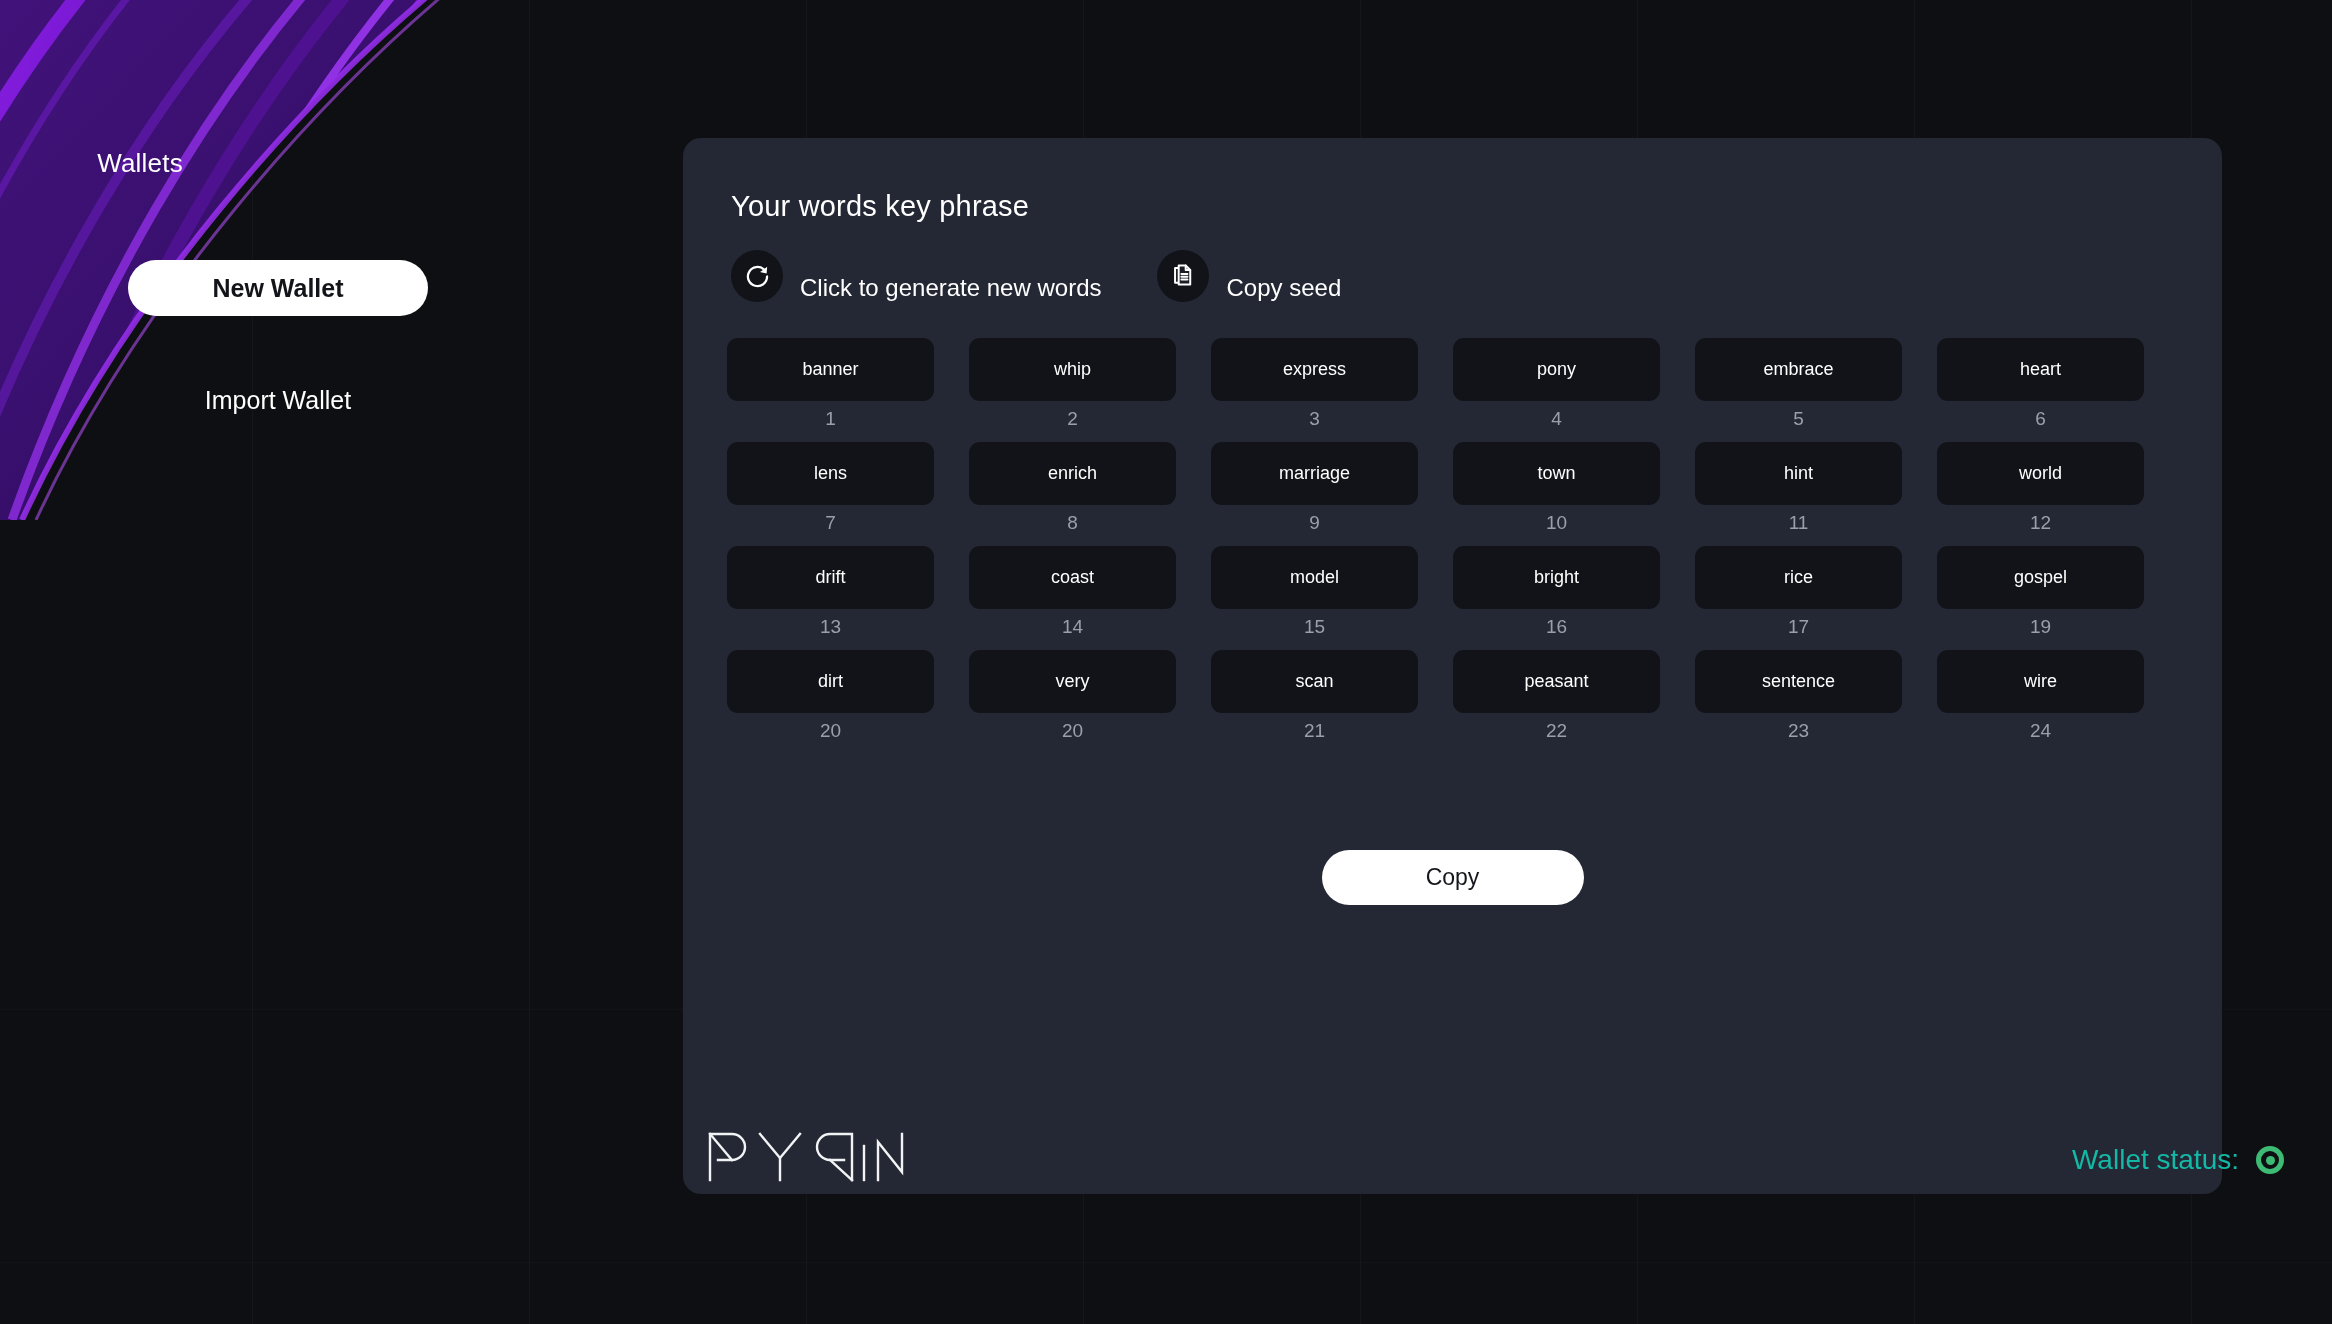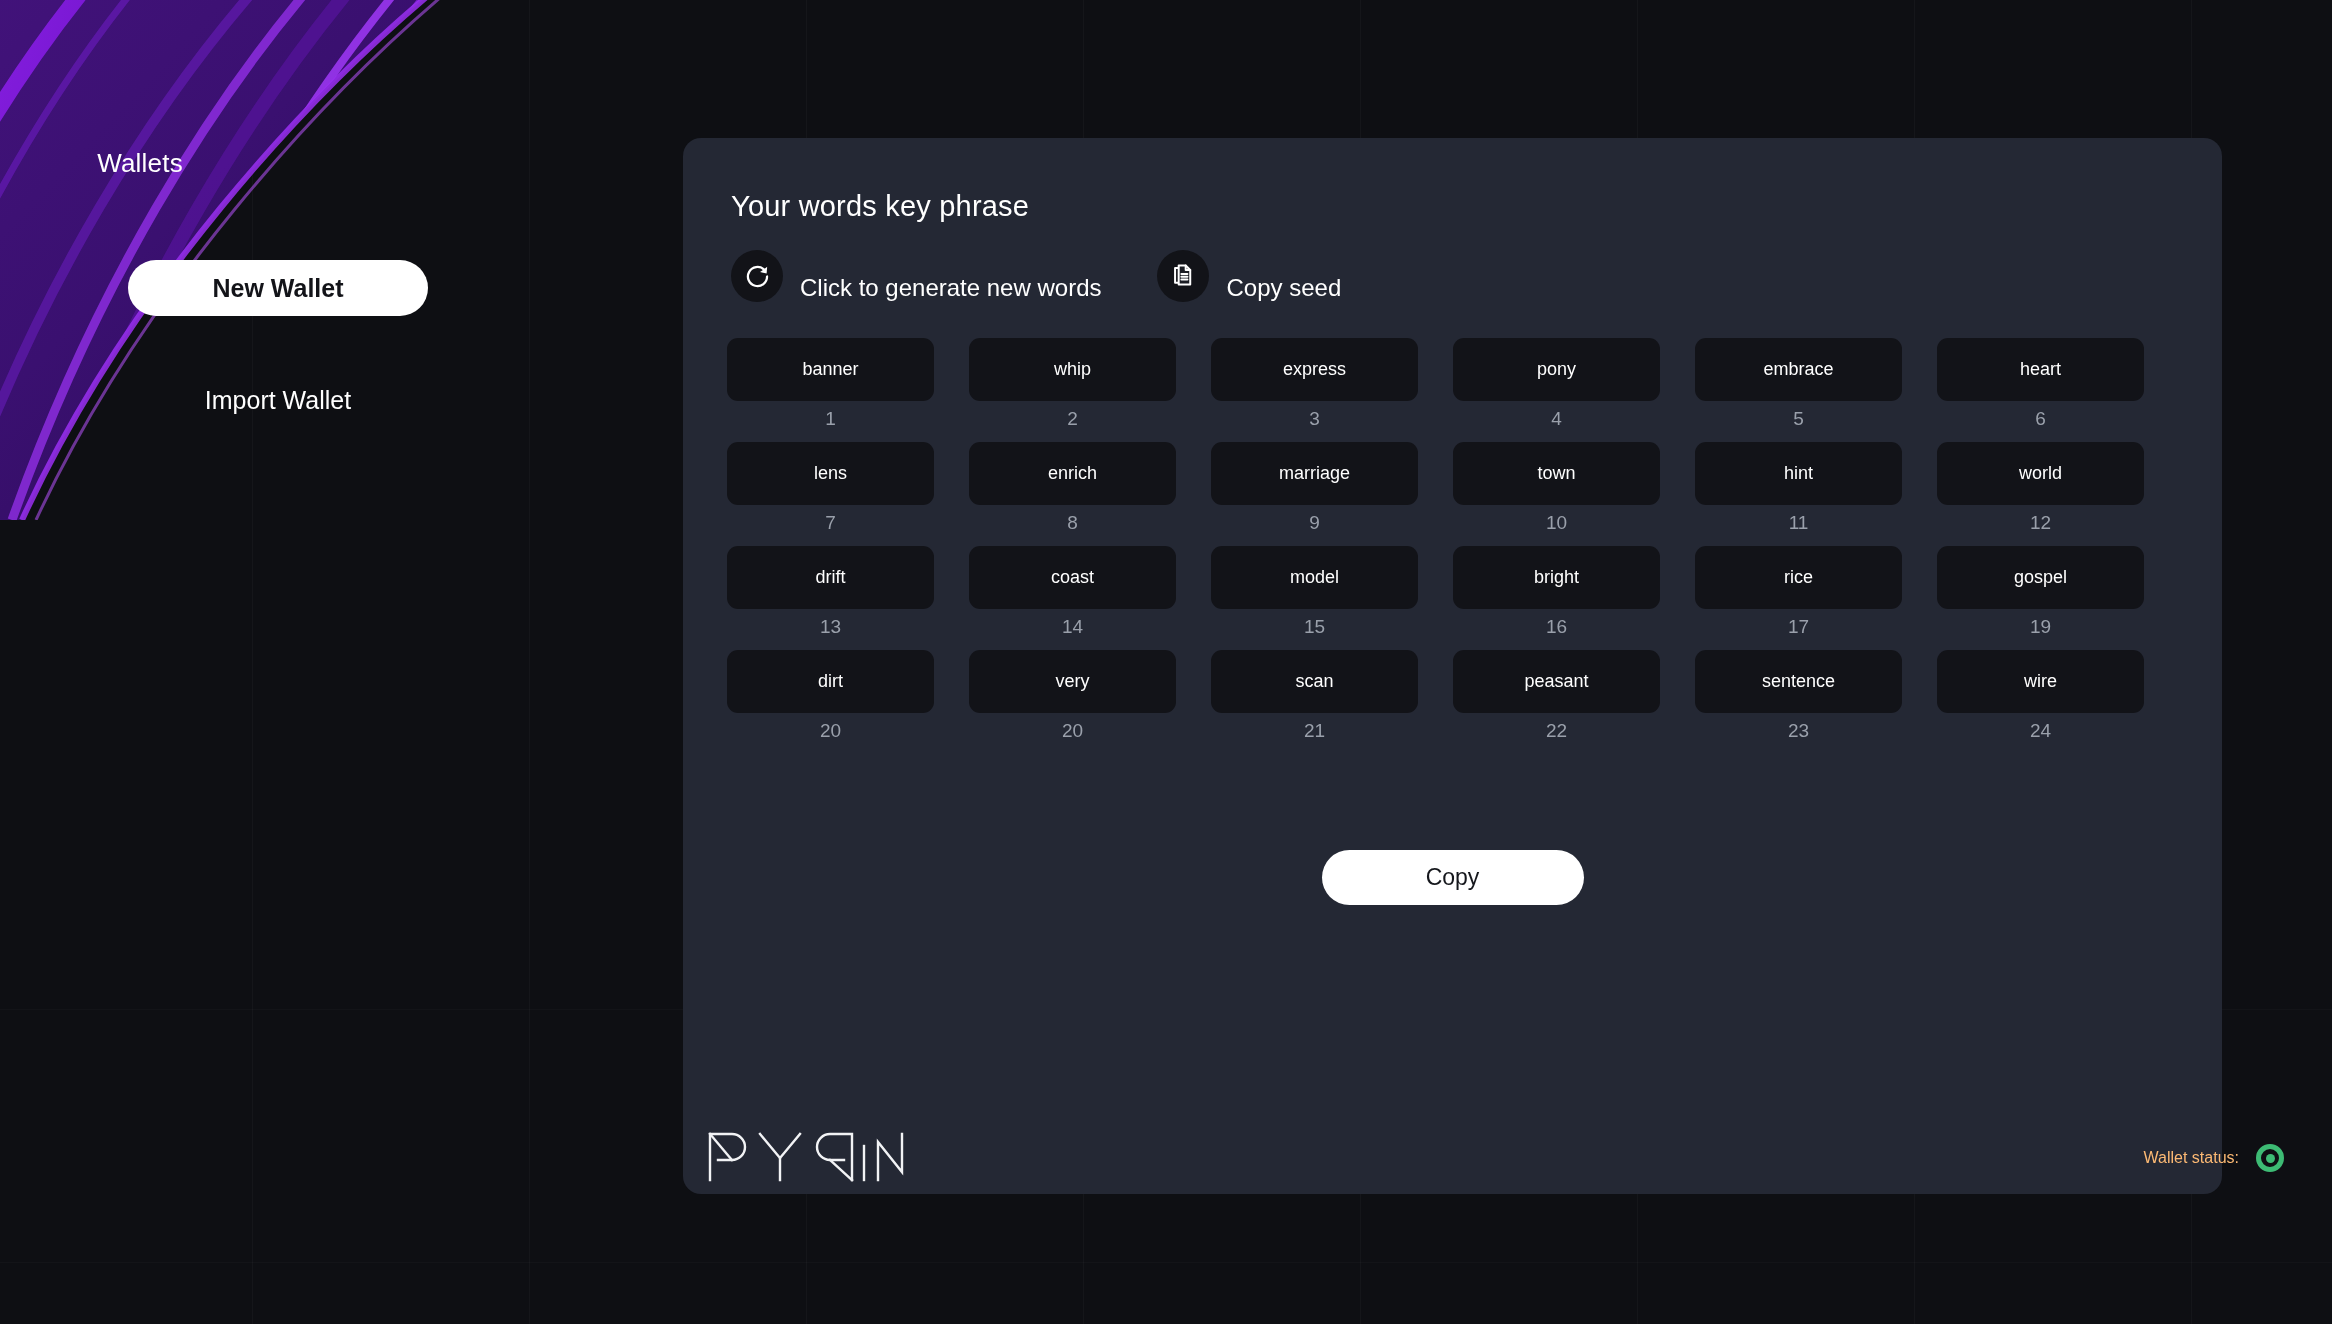--- a/index.html
+++ b/index.html
@@ -203,22 +203,22 @@
   }
   .status {
     position: absolute;
     right: 48px;
     top: 1144px;
     display: flex;
     align-items: center;
     gap: 17px;
   }
   .status-label {
-    color: #fdba74;
-    font-size: 16px;
+    color: #14b8a6;
+    font-size: 28px;
   }
   .status-dot {
     width: 28px;
     height: 28px;
     border-radius: 50%;
     border: 5px solid #3dbb74;
     display: flex;
     align-items: center;
     justify-content: center;
   }

